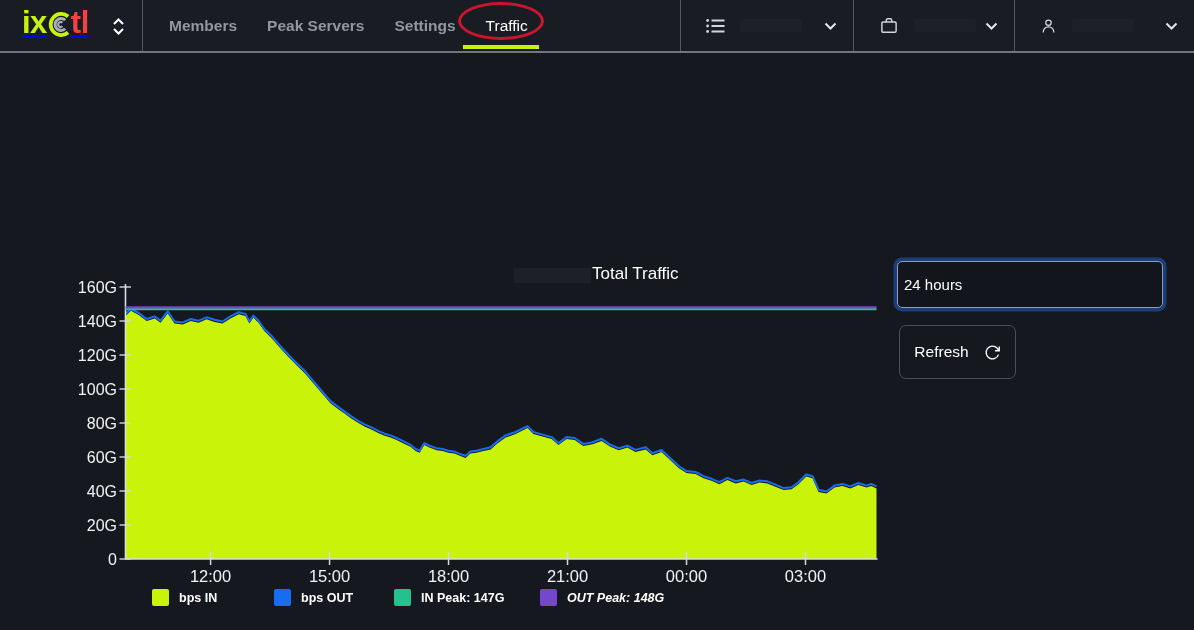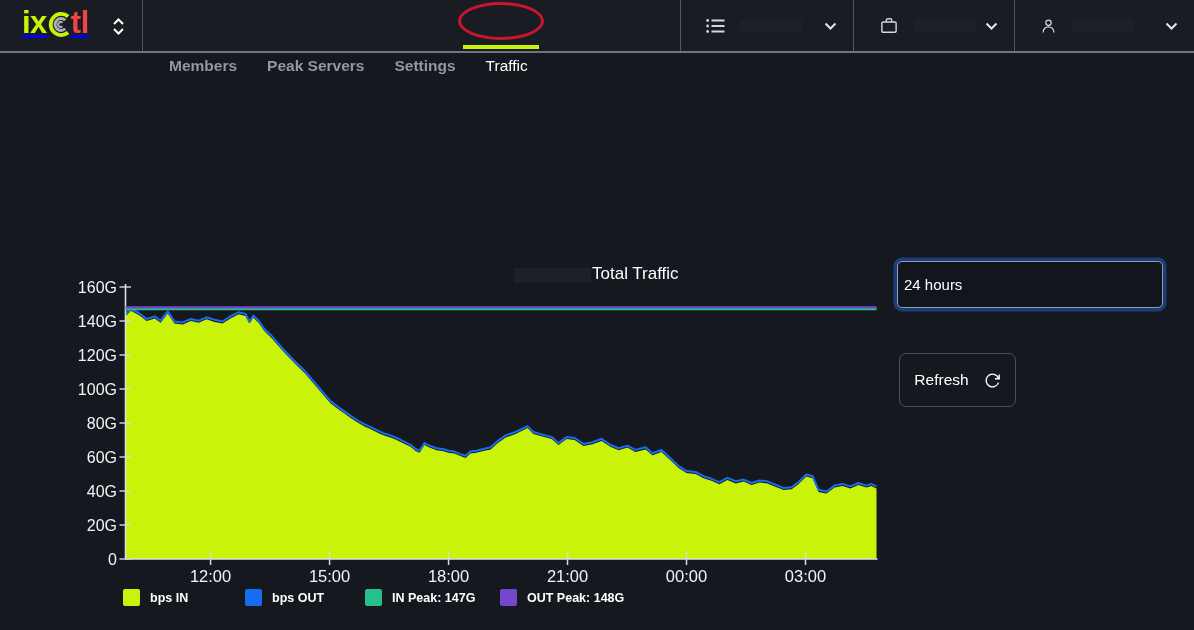--- a/index.html
+++ b/index.html
@@ -16,21 +16,21 @@
   .brand { position:absolute; left:22px; top:5px; display:flex; align-items:center;
            background:none; border:none; padding:0; cursor:pointer;
            font-family:"Liberation Sans", sans-serif; font-weight:bold; font-size:31px; letter-spacing:-0.5px; }
   .brand-ix { color:#c6f50a; }
   .brand-tl { color:#ef4444; margin-left:-2px; }
   .cmark { margin:2px -1px 0 0; }
   .unfold-btn { position:absolute; left:104px; top:8px; width:28px; height:36px;
                 display:flex; align-items:center; justify-content:center;
                 background:none; border:none; cursor:pointer; }
   .vdiv { position:absolute; top:0; bottom:0; width:1px; background:#545860; }
-  .nav-links { position:absolute; left:169px; top:0; height:51px; display:flex; gap:30px; align-items:center;margin-top:40px; }
+  .nav-links { position:absolute; left:169px; top:0; height:51px; display:flex; gap:30px; align-items:center; }
   .nav-links a { color:#94979e; font-size:15.5px; font-weight:600; text-decoration:none; }
   .nav-links a.active { color:#fff; font-weight:400; }
   .tab-underline { position:absolute; left:463px; top:45px; width:76px; height:4px; background:#c6f50a; }
   .annotation-ellipse { position:absolute; left:458px; top:2px; width:86px; height:38px;
                         border:3.5px solid #c9152e; border-radius:50%; pointer-events:none; }
   .dropdown { position:absolute; top:0; height:51px; display:flex; align-items:center;
               border-left:1px solid #545860; padding:0 16px 0 25px;
               background:transparent; cursor:pointer; }
   #dd-network  { left:680px;  width:173px; }
   #dd-instance { left:853px;  width:161px; }
@@ -40,31 +40,31 @@
 
   
   .title-redacted { position:absolute; left:514px; top:268px; width:77px; height:15px; background:#1d2026; }
   .chart-title { position:absolute; left:592px; top:264px; font-size:17px; font-weight:500; color:#fff; }
 
   
   #plot { position:absolute; left:0; top:252px; width:890px; height:345px; }
 
   
   .legend-item { position:absolute; top:589px; display:flex; align-items:center; gap:10px;
-                 font-size:12.5px; font-weight:700; color:#fff; cursor:pointer; }
-  #leg-0 { left:123px; } #leg-1 { left:245px; } #leg-2 { left:365px; } #leg-3 { left:500px; }
+                 font-size:12.5px; font-weight:700; color:#fff; cursor:pointer;margin-left:29px; }
+  #leg-0 { left:123px; } #leg-1 { left:245px; } #leg-2 { left:365px; } #leg-3 { left:511px;font-style:italic; }
   .swatch { width:17px; height:17px; border-radius:2px; background:#888; }
 
   
   .time-select { position:absolute; left:897px; top:261px; width:266px; height:47px;
                  background:#12151c; border:1.5px solid #8f9cb3; border-radius:5px;
                  box-shadow:0 0 0 3.5px #1c3e78;
                  display:flex; align-items:center; padding-left:6px;
                  font-size:15px; color:#fff; cursor:pointer; }
-  .refresh-btn { position:absolute; left:899px; top:353px; width:117px; height:54px;
+  .refresh-btn { position:absolute; left:899px; top:325px; width:117px; height:54px;
                  background:transparent; border:1px solid #4b4f57; border-radius:7px;
                  color:#fff; font-size:15.5px; font-family:inherit;
                  display:flex; align-items:center; justify-content:center; gap:15px; cursor:pointer; }
 </style>
 </head>
 <body>
 
 <div>
 
   <header class="navbar">

